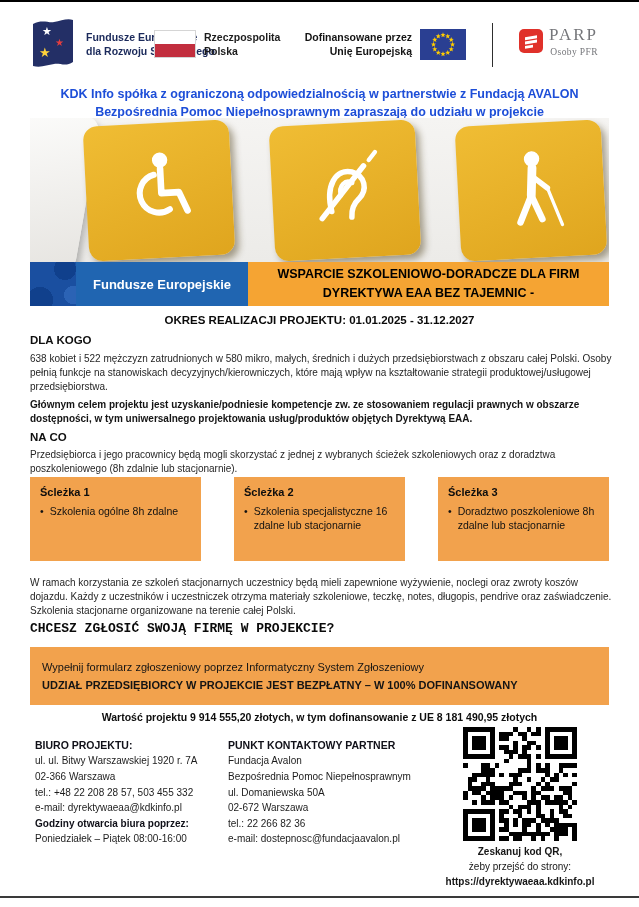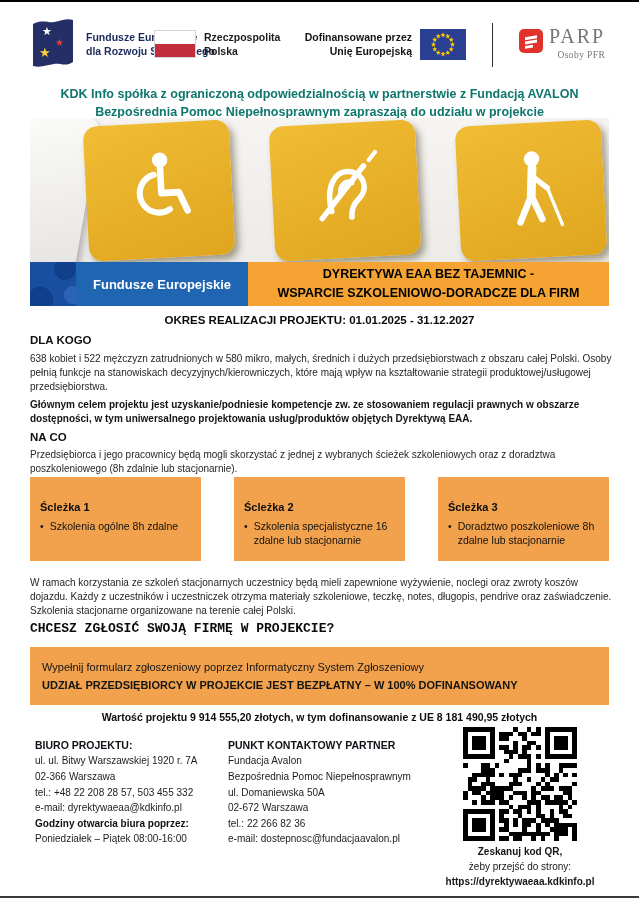--- a/index.html
+++ b/index.html
@@ -24,28 +24,28 @@
   .pl-top{height:50%;background:#fff;}
   .pl-bottom{height:50%;background:var(--pl-red);}
   .pl-text{position:absolute;left:174px;top:15px;font-size:10.5px;font-weight:700;color:#1c1c1c;line-height:1.3;}
   .funding-text{position:absolute;left:252px;top:15px;width:130px;text-align:right;
                 font-size:10.5px;font-weight:700;color:#141414;line-height:1.3;}
   .eu-flag{position:absolute;left:390px;top:13px;width:46px;height:31px;}
   .hdr-divider{position:absolute;left:462px;top:7px;width:1px;height:44px;background:#2e2e2e;}
   .parp{position:absolute;left:489px;top:10px;display:flex;align-items:flex-start;gap:6px;}
   .parp-icon{width:24px;height:24px;margin-top:3px;}
   .parp-txt{display:flex;flex-direction:column;align-items:flex-end;}
-  .parp-name{font-family:"Liberation Serif","DejaVu Serif",serif;font-size:20px;line-height:1;
+  .parp-name{font-family:"Liberation Serif","DejaVu Serif",serif;font-size:17px;line-height:1;
              letter-spacing:2px;color:var(--parp-gray);}
   .parp-sub{font-family:"Liberation Serif","DejaVu Serif",serif;font-size:9.5px;color:var(--parp-gray);
             margin-top:4px;letter-spacing:.4px;}
 
   
   .intro{position:absolute;top:85px;left:0;width:639px;text-align:center;font-weight:700;
-         font-size:12.5px;line-height:1.45;color:#0f766e;}
+         font-size:12.5px;line-height:1.45;color:#1d4ed8;}
 
   
   .keystrip{position:absolute;top:118px;left:30px;width:579px;height:144px;overflow:hidden;
             background:linear-gradient(180deg,#F5F4F2,#ECEBE8);}
   .key{position:absolute;top:5px;width:146px;height:135px;border-radius:14px;
        background:linear-gradient(160deg,#F0BD34,#DFA51E);
        box-shadow:4px 5px 7px rgba(70,55,15,.45);transform:rotate(-3deg);
        display:flex;align-items:center;justify-content:center;}
   .key svg{width:88px;height:88px;}
   .key1{left:56px}.key2{left:242px}.key3{left:428px}
@@ -68,21 +68,21 @@
   
   .period{position:absolute;top:314px;left:0;width:639px;text-align:center;font-weight:700;
           font-size:11.5px;color:#0a0a0a;}
   .sec-h{position:absolute;left:30px;font-weight:700;font-size:11.5px;color:#0f0f0f;}
   .h-dla{top:334px}.h-na{top:431px}
   .para{position:absolute;left:30px;width:582px;font-size:10px;line-height:1.38;color:#262626;}
   .p1{top:352px}.p2{top:398px;font-weight:700;color:#141414}.p3{top:448px}.p4{top:576px}
 
   
   .paths{position:absolute;top:477px;left:30px;width:579px;display:flex;gap:33px;}
-  .path-box{flex:1;background:var(--orange);height:84px;padding:24px 10px;box-sizing:border-box;}
+  .path-box{flex:1;background:var(--orange);height:84px;padding:9px 10px;box-sizing:border-box;}
   .path-title{font-weight:700;font-size:11px;color:#0d0d0d;margin-bottom:7px;}
   .path-bullet{display:flex;gap:6px;font-size:10.5px;line-height:1.32;color:#111;}
   .bullet-dot{flex:none;}
 
   
   .cta-h{position:absolute;top:621px;left:30px;font-weight:700;font-size:13px;color:#0a0a0a;font-family:Liberation Mono, monospace;}
   .cta-box{position:absolute;top:647px;left:30px;width:579px;height:58px;background:var(--orange);
            box-sizing:border-box;padding:6px 12px;display:flex;flex-direction:column;
            justify-content:center;gap:1px;font-size:11px;line-height:1.5;color:#141414;}
   .cta-bold{font-weight:700;}
@@ -196,22 +196,22 @@
         <path d="M42 27 L55 38" stroke="#fff" stroke-width="5" stroke-linecap="round"></path>
         <path d="M55 38 L67 72" stroke="#fff" stroke-width="3" stroke-linecap="round"></path>
       </svg>
     </div>
   </div>
 
   <div class="banner">
     <div class="banner-pattern"></div>
     <div class="banner-blue">Fundusze Europejskie</div>
     <div class="banner-orange">
+      <div>WSPARCIE SZKOLENIOWO-DORADCZE DLA FIRM</div>
       <div>DYREKTYWA EAA BEZ TAJEMNIC -</div>
-      <div>WSPARCIE SZKOLENIOWO-DORADCZE DLA FIRM</div>
     </div>
   </div>
 
   <div class="period">OKRES REALIZACJI PROJEKTU: 01.01.2025 - 31.12.2027</div>
 
   <div class="sec-h h-dla">DLA KOGO</div>
   <div class="para p1">638 kobiet i 522 mężczyzn zatrudnionych w 580 mikro, małych, średnich i dużych przedsiębiorstwach z obszaru całej Polski. Osoby pełnią funkcje na stanowiskach decyzyjnych/kierowniczych, które mają wpływ na kształtowanie strategii produktowej/usługowej przedsiębiorstwa.</div>
   <div class="para p2">Głównym celem projektu jest uzyskanie/podniesie kompetencje zw. ze stosowaniem regulacji prawnych w obszarze dostępności, w tym uniwersalnego projektowania usług/produktów objętych Dyrektywą EAA.</div>
 
   <div class="sec-h h-na">NA CO</div>

